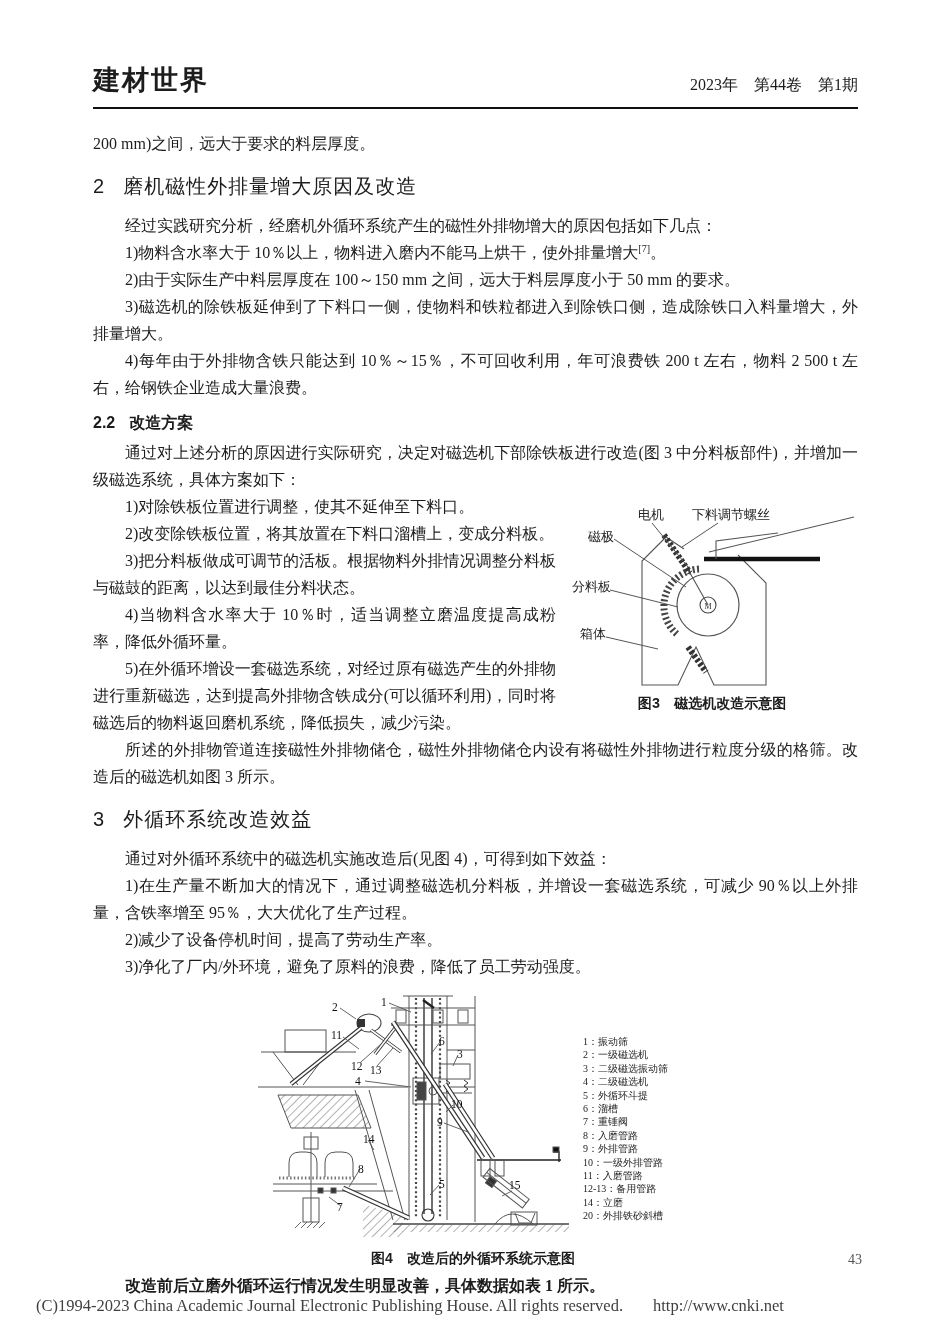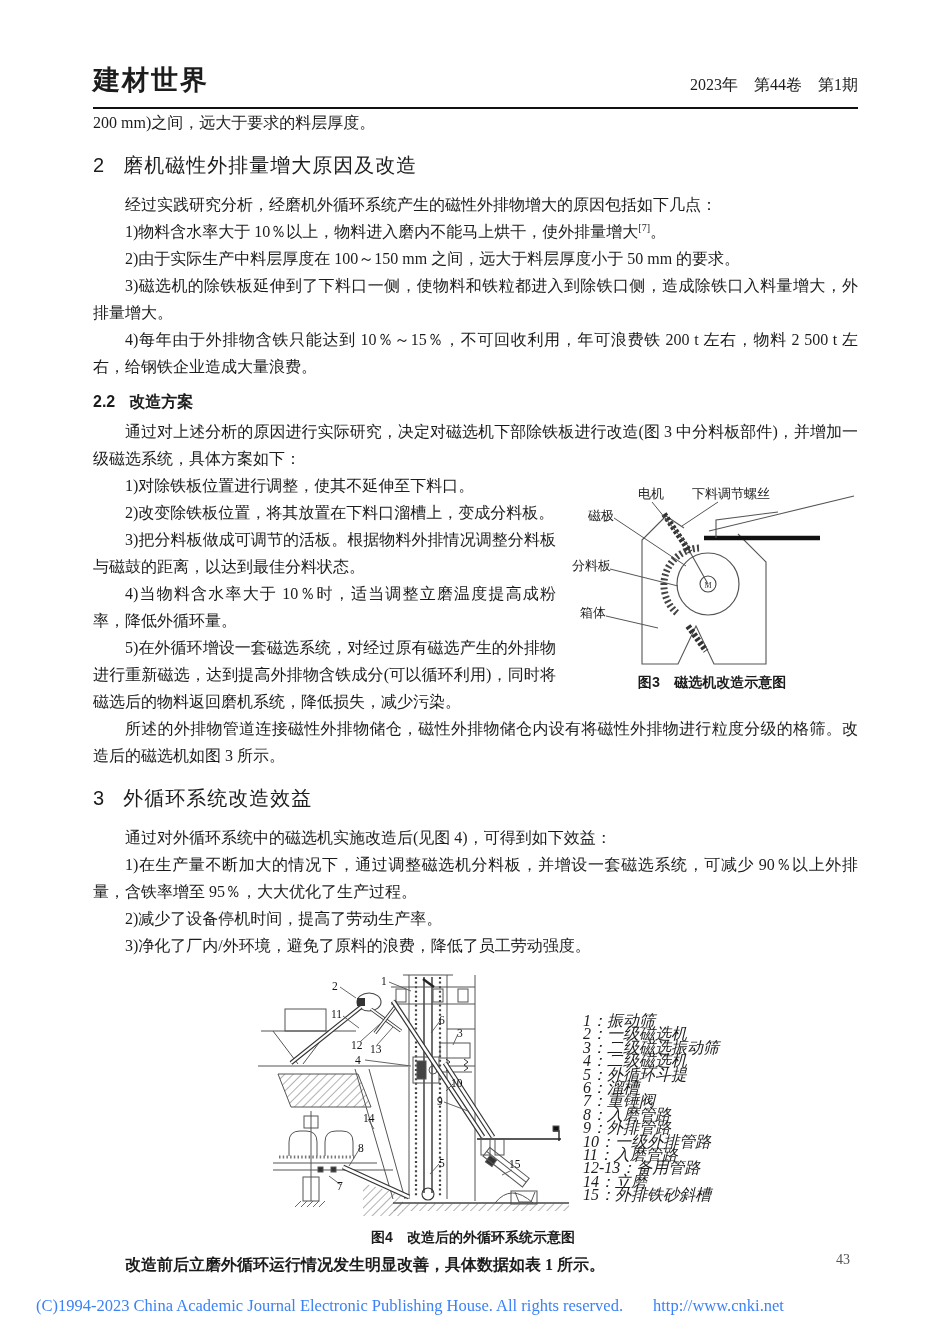--- a/index.html
+++ b/index.html
@@ -4,45 +4,45 @@
 <style>
   html,body{margin:0;padding:0;background:#ffffff;}
   .page{position:relative;width:950px;height:1344px;background:#ffffff;overflow:hidden;
         font-family:"Liberation Serif","DejaVu Serif",serif;color:#1c1c1c;}
   .content{position:absolute;left:93px;top:62px;width:765px;}
   .header-row{display:flex;justify-content:space-between;align-items:flex-end;
               padding-bottom:9px;border-bottom:2px solid #111;}
   .journal-name{font-family:"Liberation Sans","DejaVu Sans",sans-serif;font-weight:bold;
                 font-size:27px;letter-spacing:2px;}
   .issue-info{font-size:16px;padding-bottom:2px;}
-  .body-text{font-size:16px;line-height:27px;text-align:justify;}
+  .body-text{font-size:16px;line-height:27px;text-align:justify;margin-top:21px;}
   .body-text p{margin:0;text-indent:2em;}
   p.no-indent{text-indent:0;}
   .carryover{margin-top:7px;}
   h2.sec{font-family:"Liberation Sans","DejaVu Sans",sans-serif;font-weight:normal;
          font-size:20px;margin:16px 0 12px 0;letter-spacing:1px;}
   h2.sec .sec-num{margin-right:18px;}
   h3.subsec{font-family:"Liberation Sans","DejaVu Sans",sans-serif;font-weight:bold;
             font-size:16px;margin:8px 0 3px 0;}
   h3.subsec .sec-num{margin-right:14px;}
   sup{font-size:10px;line-height:0;}
   .fig3-float{float:right;width:292px;margin:2px 0 4px 10px;}
   .fig-caption{font-family:"Liberation Sans","DejaVu Sans",sans-serif;font-weight:bold;
                font-size:14px;text-align:center;margin-top:1px;}
   .fig3-float .fig-caption{margin-top:-4px;font-family:Liberation Mono, monospace;}
   svg text.flabel{font-family:"Liberation Serif","DejaVu Serif",serif;font-size:13px;fill:#222;}
   svg text.cnum{font-family:"Liberation Serif","DejaVu Serif",serif;font-size:11.5px;fill:#111;}
   .fig4-block{margin-top:12px;}
   .fig4-row{display:flex;align-items:flex-start;margin-left:150px;}
-  .fig4-legend{margin-left:10px;padding-top:43px;font-size:16px;line-height:13.4px;
-               white-space:nowrap;font-style:italic;}
+  .fig4-legend{margin-left:10px;padding-top:43px;font-size:10px;line-height:13.4px;
+               white-space:nowrap;}
   .fig4-caption{width:460px;margin-left:150px;}
   .closing-line{margin-top:4px;font-weight:bold;}
-  .page-number{position:absolute;right:100px;top:1252px;font-size:14px;color:#555;}
-  .footer{position:absolute;left:36px;top:1296px;width:880px;font-size:16.5px;color:#3b82f6;}
+  .page-number{position:absolute;right:88px;top:1252px;font-size:14px;color:#555;}
+  .footer{position:absolute;left:36px;top:1296px;width:880px;font-size:16.5px;color:#404040;}
   .footer .url{margin-left:30px;}
 </style>
 </head>
 <body>
 
 <div class="page">
   <div class="content">
 
     <div class="header-row">
       <span class="journal-name">建材世界</span>
@@ -282,21 +282,21 @@
             <div>4：二级磁选机</div>
             <div>5：外循环斗提</div>
             <div>6：溜槽</div>
             <div>7：重锤阀</div>
             <div>8：入磨管路</div>
             <div>9：外排管路</div>
             <div>10：一级外排管路</div>
             <div>11：入磨管路</div>
             <div>12-13：备用管路</div>
             <div>14：立磨</div>
-            <div>15：外排铁砂斜槽</div>
+            <div>20：外排铁砂斜槽</div>
           </div>
         </div>
         <div class="fig-caption fig4-caption">图4　改造后的外循环系统示意图</div>
       </div>
 
       <p class="closing-line">改造前后立磨外循环运行情况发生明显改善，具体数据如表 1 所示。</p>
     </div>
   </div>
 
   <div class="page-number">43</div>

